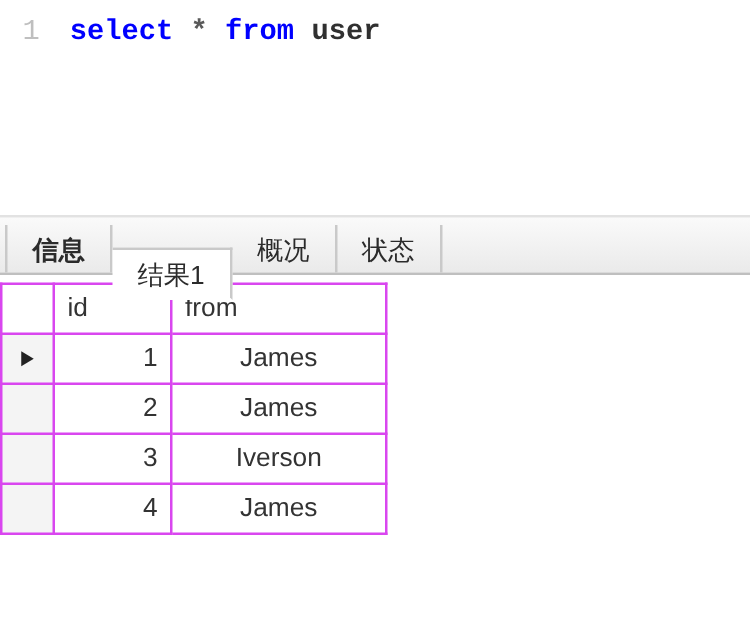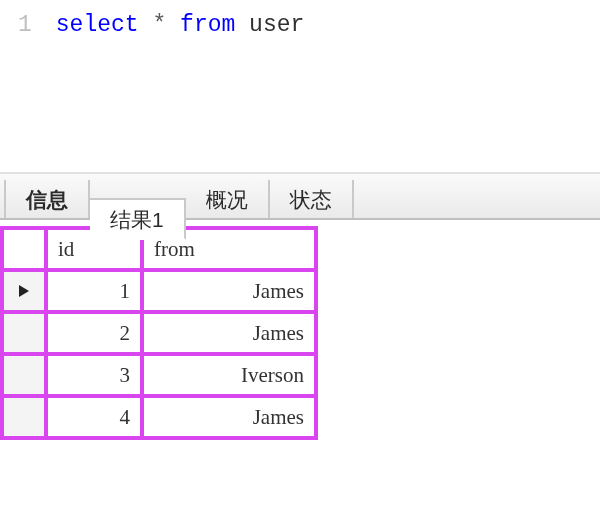--- a/index.html
+++ b/index.html
@@ -22,21 +22,21 @@
     font-family: Consolas, "Courier New", monospace;
     font-size: 23px;
     line-height: 30px;
     cursor: text;
   }
   .gutter {
     color: #bfbfbf;
     text-align: right;
     user-select: none;
   }
-  .code { white-space: pre; }
+  .code { white-space: pre; font-weight: bold; }
   .kw   { color: #0000ff; }   
   .star { color: #5a5a5a; }
   .ident{ color: #303030; }
 
   
   .tabbar {
     display: flex;
     align-items: flex-end;
     border-top: 2px solid #e2e2e2;
     border-bottom: 2px solid #bfbfbf;
@@ -66,46 +66,45 @@
   .grid-wrap {
     padding-top: 6px;
   }
   table.grid {
     border-collapse: collapse;
     font-size: 21px;
     color: #333;
   }
   table.grid th,
   table.grid td {
-    border: 4px solid #d946ef;
+    border: 2px solid #d946ef;
     padding: 4px 10px;
     height: 30px;
     box-sizing: content-box;
-    font-family: Liberation Serif, serif;
   }
   table.grid th {
     font-weight: normal;
     text-align: left;
     background: #ffffff;
   }
   th.rowhead, td.rowhead {
     width: 20px;
     background: #f4f4f4;
     text-align: center;
     padding: 0;
   }
   th.col-id {
     width: 72px;
     background: #e0eef7;   
   }
   th.col-name {
     width: 150px;
   }
   td.col-id   { text-align: right;  width: 72px;  }
-  td.col-name { text-align: right;   width: 150px; }
+  td.col-name { text-align: center;   width: 150px; }
 
   .row-pointer svg { display: block; margin: auto; }
 </style>
 </head>
 <body>
 
 <div class="editor">
   <div class="gutter">
     <span>1</span>
   </div>

